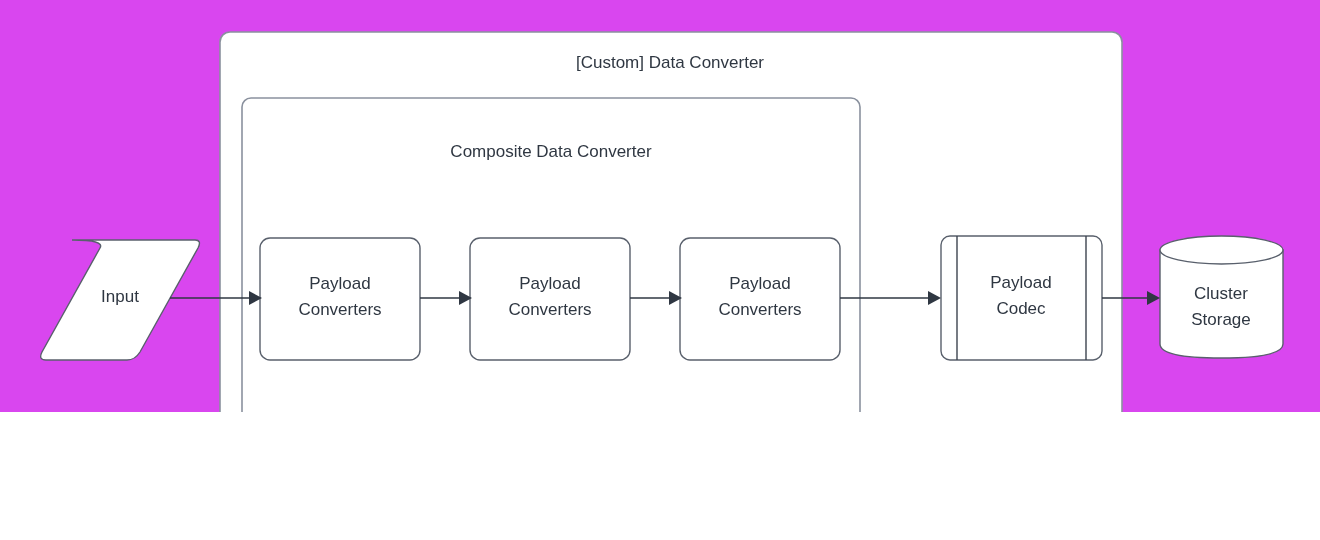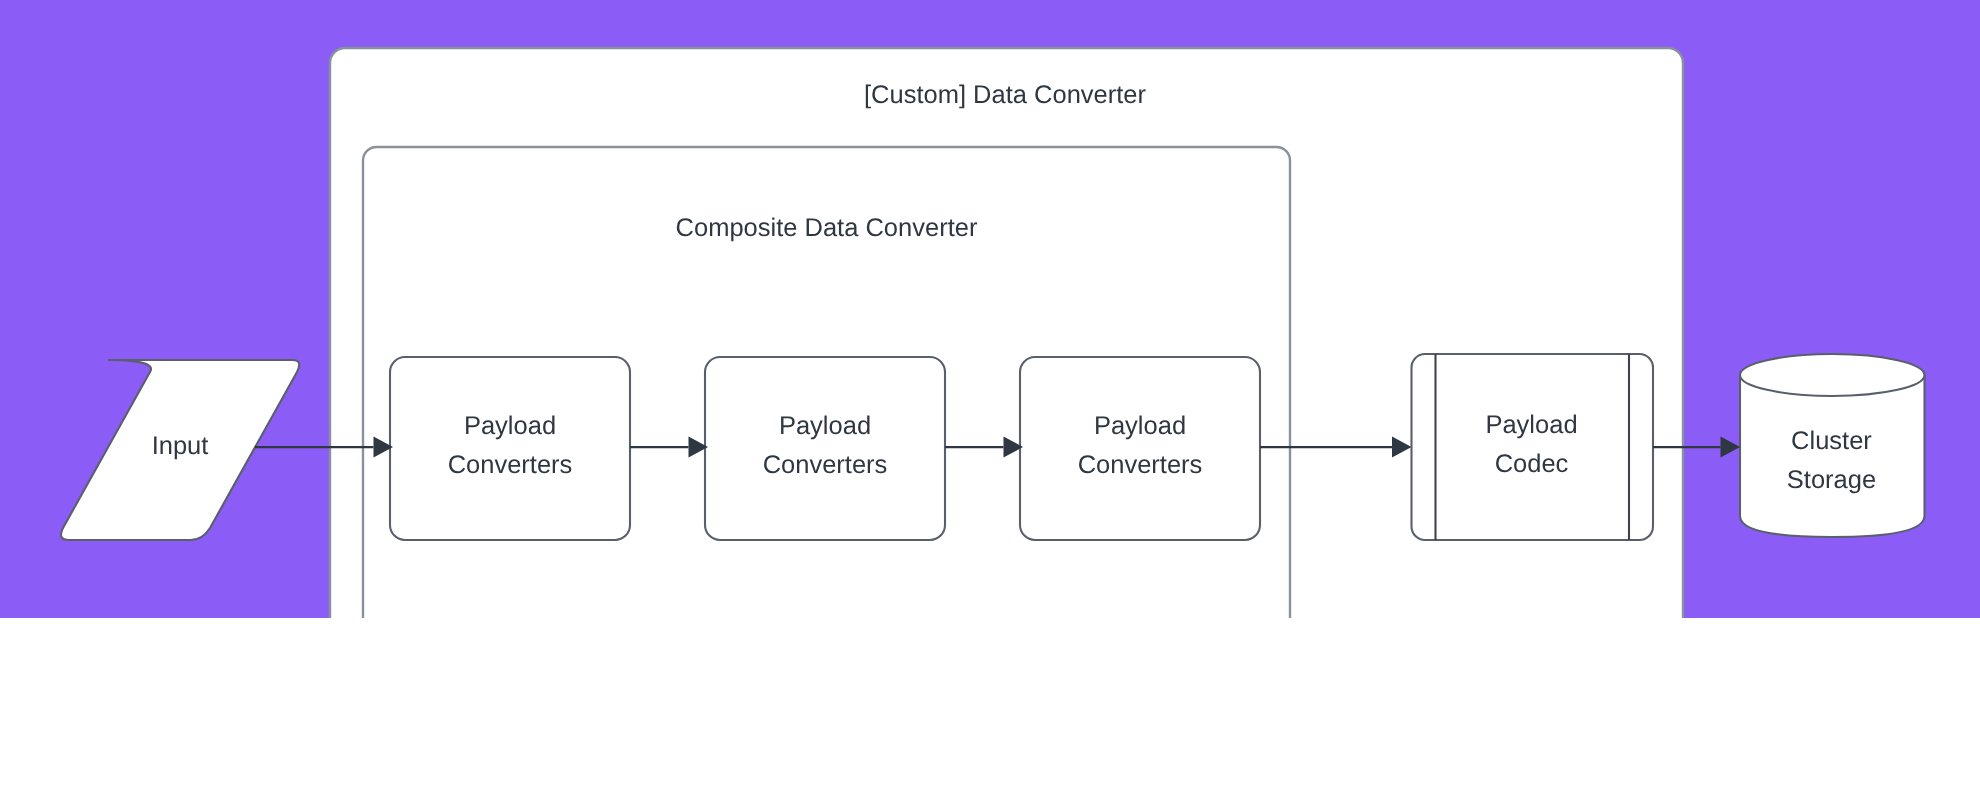--- a/index.html
+++ b/index.html
@@ -8,21 +8,21 @@
     background: #ffffff;
   }
   body {
     font-family: "Liberation Sans", sans-serif;
     -webkit-font-smoothing: antialiased;
   }
   #canvas {
     position: relative;
     width: 1320px;
     height: 412px;
-    background: #8b5cf6;
+    background: #d946ef;
     overflow: hidden;
   }
   #diagram-svg {
     position: absolute;
     top: 0;
     left: 0;
     width: 1320px;
     height: 540px;
   }
   .node-text {

